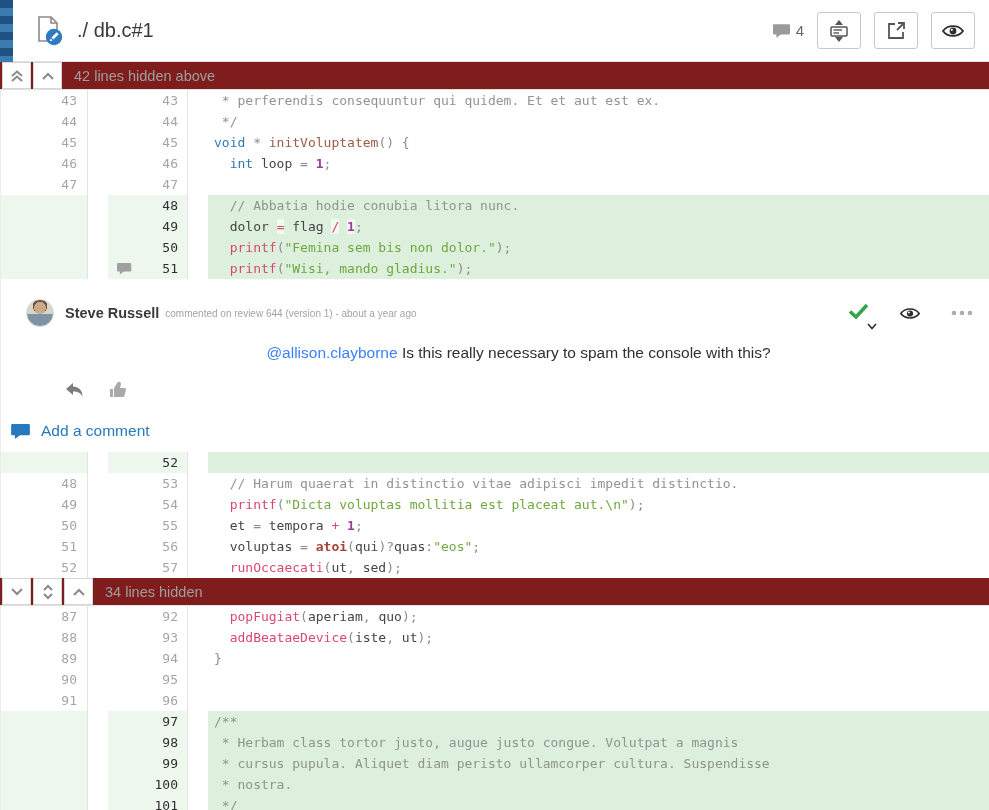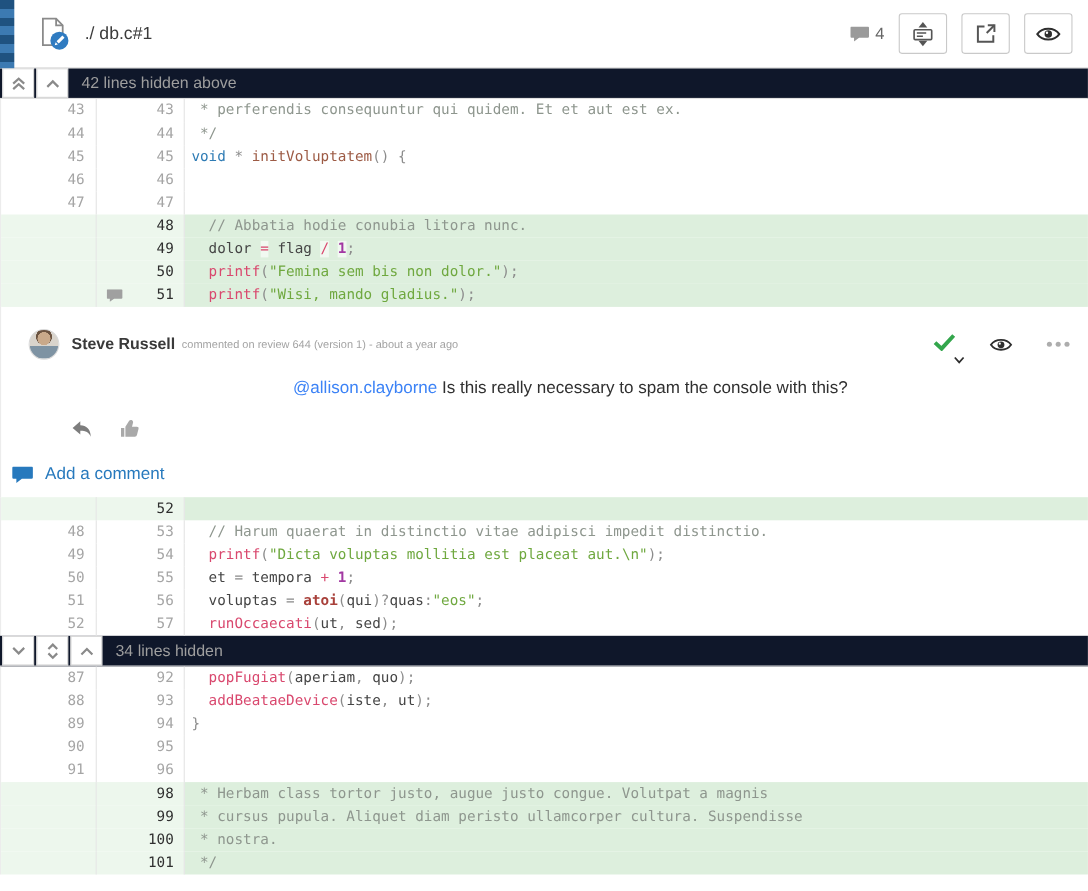--- a/index.html
+++ b/index.html
@@ -7,35 +7,35 @@
   body {
     width:989px; height:810px; overflow:hidden; background:#fff;
     font-family:"Liberation Sans", sans-serif; color:#3c3c3c;
   }
   
   .header { position:relative; height:62px; border-bottom:1px solid #e3e3e3;
             display:flex; align-items:center; background:#fff; }
   .stripe { position:absolute; left:0; top:0; width:13px; height:62px;
             background:repeating-linear-gradient(180deg,#1f5280 0 8px,#3c7ab2 8px 16px); }
   .file-icon { margin-left:35px; display:flex; }
-  .title { margin-left:14px; font-size:16px; color:#3a3a3a; }
+  .title { margin-left:14px; font-size:20px; color:#3a3a3a; }
   .header-right { margin-left:auto; margin-right:14px; display:flex; align-items:center; gap:13px; }
   .count { display:flex; align-items:center; gap:6px; color:#666; font-size:15px; }
   .hbtn { width:44px; height:37px; border:1px solid #c9c9c9; border-radius:3px;
           background:#fff; display:flex; align-items:center; justify-content:center; padding:0; cursor:pointer; }
   
-  .bar { height:28px; background:#0f172a; border-bottom:1px solid #e0e0e0;
+  .bar { height:28px; background:#7f1d1d; border-bottom:1px solid #e0e0e0;
          display:flex; align-items:stretch; }
   .bar .bbtn { width:29px; background:#fff; border:1px solid #d6d6d6; margin-left:2px;
                display:flex; align-items:center; justify-content:center; padding:0; cursor:pointer; }
   .bar .blabel { margin-left:12px; align-self:center; color:#9e9e9e; font-size:14.5px; }
   
   .difftable { font-family:"DejaVu Sans Mono","Liberation Mono",monospace; font-size:13px;
                border-left:1px solid #ececec; }
-  .row { display:flex; height:21px; line-height:21px; }
+  .row { display:flex; height:21px; line-height:21px;gap:20px; }
   .g1 { width:87px; border-right:1px solid #e4e4e4; text-align:right; padding-right:10px;
         color:#a5a5a5; flex:none; }
   .g2 { width:80px; border-right:1px solid #e4e4e4; text-align:right; padding-right:9px;
         color:#a5a5a5; flex:none; position:relative; }
   .code { flex:1; padding-left:6px; white-space:pre; overflow:hidden; color:#454545; }
   .added .g1, .added .g2 { background:#edf7ed; color:#2f2f2f; }
   .added .code { background:#ddefdd; }
   .g2 .gutter-bubble { position:absolute; left:9px; top:5px; }
   
   .kw  { color:#2e7bb4; }
@@ -146,20 +146,21 @@
       <div class="code"><span class="cm"> */</span></div>
     </div>
     <div class="row">
       <div class="g1">45</div>
       <div class="g2"><span>45</span></div>
       <div class="code"><span class="kw">void</span><span class="pn"> * </span><span class="fn">initVoluptatem</span><span class="pn">() {</span></div>
     </div>
     <div class="row">
       <div class="g1">46</div>
       <div class="g2"><span>46</span></div>
+      <div class="code"><span class="pl">  </span><span class="kw">int</span><span class="pl"> loop </span><span class="pn">= </span><span class="num">1</span><span class="pn">;</span></div>
     </div>
     <div class="row">
       <div class="g1">47</div>
       <div class="g2"><span>47</span></div>
       <div class="code"></div>
     </div>
     <div class="row added">
       <div class="g1"></div>
       <div class="g2"><span>48</span></div>
       <div class="code"><span class="cm">  // Abbatia hodie conubia litora nunc.</span></div>
@@ -312,20 +313,25 @@
       <div class="g2"><span>95</span></div>
       <div class="code"></div>
     </div>
     <div class="row">
       <div class="g1">91</div>
       <div class="g2"><span>96</span></div>
       <div class="code"></div>
     </div>
     <div class="row added">
       <div class="g1"></div>
+      <div class="g2"><span>97</span></div>
+      <div class="code"><span class="cm">/**</span></div>
+    </div>
+    <div class="row added">
+      <div class="g1"></div>
       <div class="g2"><span>98</span></div>
       <div class="code"><span class="cm"> * Herbam class tortor justo, augue justo congue. Volutpat a magnis</span></div>
     </div>
     <div class="row added">
       <div class="g1"></div>
       <div class="g2"><span>99</span></div>
       <div class="code"><span class="cm"> * cursus pupula. Aliquet diam peristo ullamcorper cultura. Suspendisse</span></div>
     </div>
     <div class="row added">
       <div class="g1"></div>

